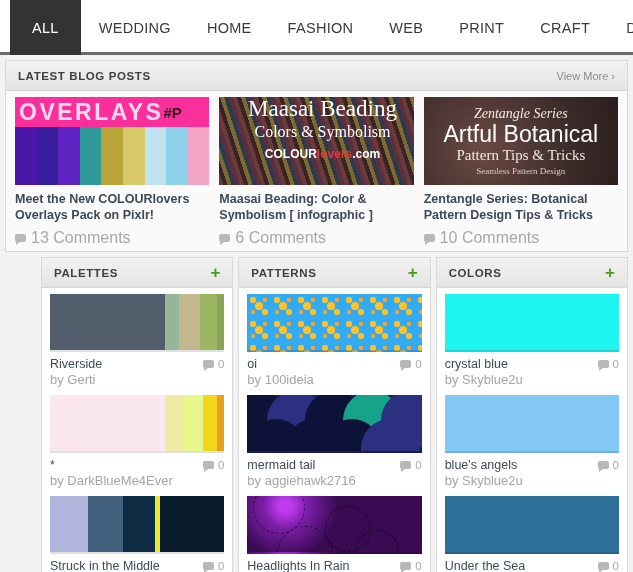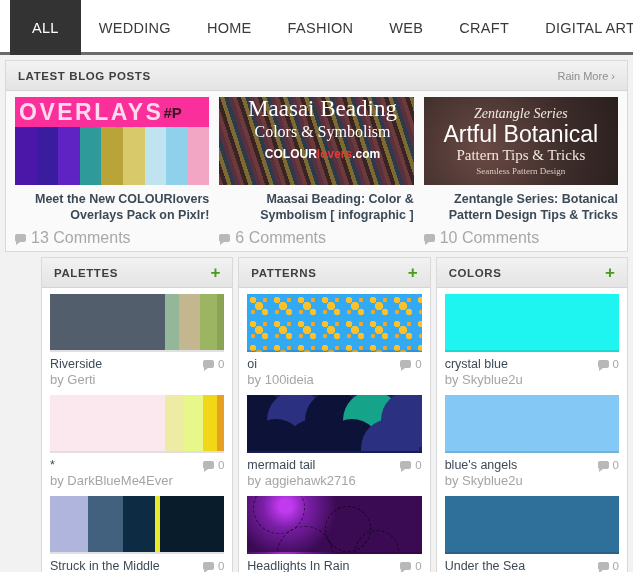--- a/index.html
+++ b/index.html
@@ -95,21 +95,20 @@
     position: relative;
     background: #222;
   }
   .blog-title {
     margin-top: 7px;
     font-size: 12.5px;
     font-weight: bold;
     color: #3c4a57;
     line-height: 1.25;
     cursor: pointer;
-    text-align: right;
   }
   .blog-meta {
     margin-top: 6px;
     display: flex;
     align-items: center;
     gap: 5px;
     font-size: 16px;
     color: #a8a8a8;
   }
   .bubble {
@@ -220,28 +219,29 @@
 </style>
 </head>
 <body>
 
 <div class="nav" id="nav">
     <div class="nav-tab active">ALL</div>
     <div class="nav-tab">WEDDING</div>
     <div class="nav-tab">HOME</div>
     <div class="nav-tab">FASHION</div>
     <div class="nav-tab">WEB</div>
+    <div class="nav-tab">PRINT</div>
     <div class="nav-tab">CRAFT</div>
     <div class="nav-tab">DIGITAL ART</div>
   </div>
 
 <div id="blog-section" class="panel">
   <div class="panel-head">
     <span class="title">LATEST BLOG POSTS</span>
-    <span class="view-more">Rain More ›</span>
+    <span class="view-more">View More ›</span>
   </div>
   <div class="blog-body" id="blog-body">
       <div class="blog-card">
         <div class="blog-thumb">
           <div class="t1-strips">
             <div style="background: rgb(74, 23, 168);"></div>
             <div style="background: rgb(58, 28, 158);"></div>
             <div style="background: rgb(95, 35, 196);"></div>
             <div style="background: rgb(46, 154, 154);"></div>
             <div style="background: rgb(185, 164, 58);"></div>

